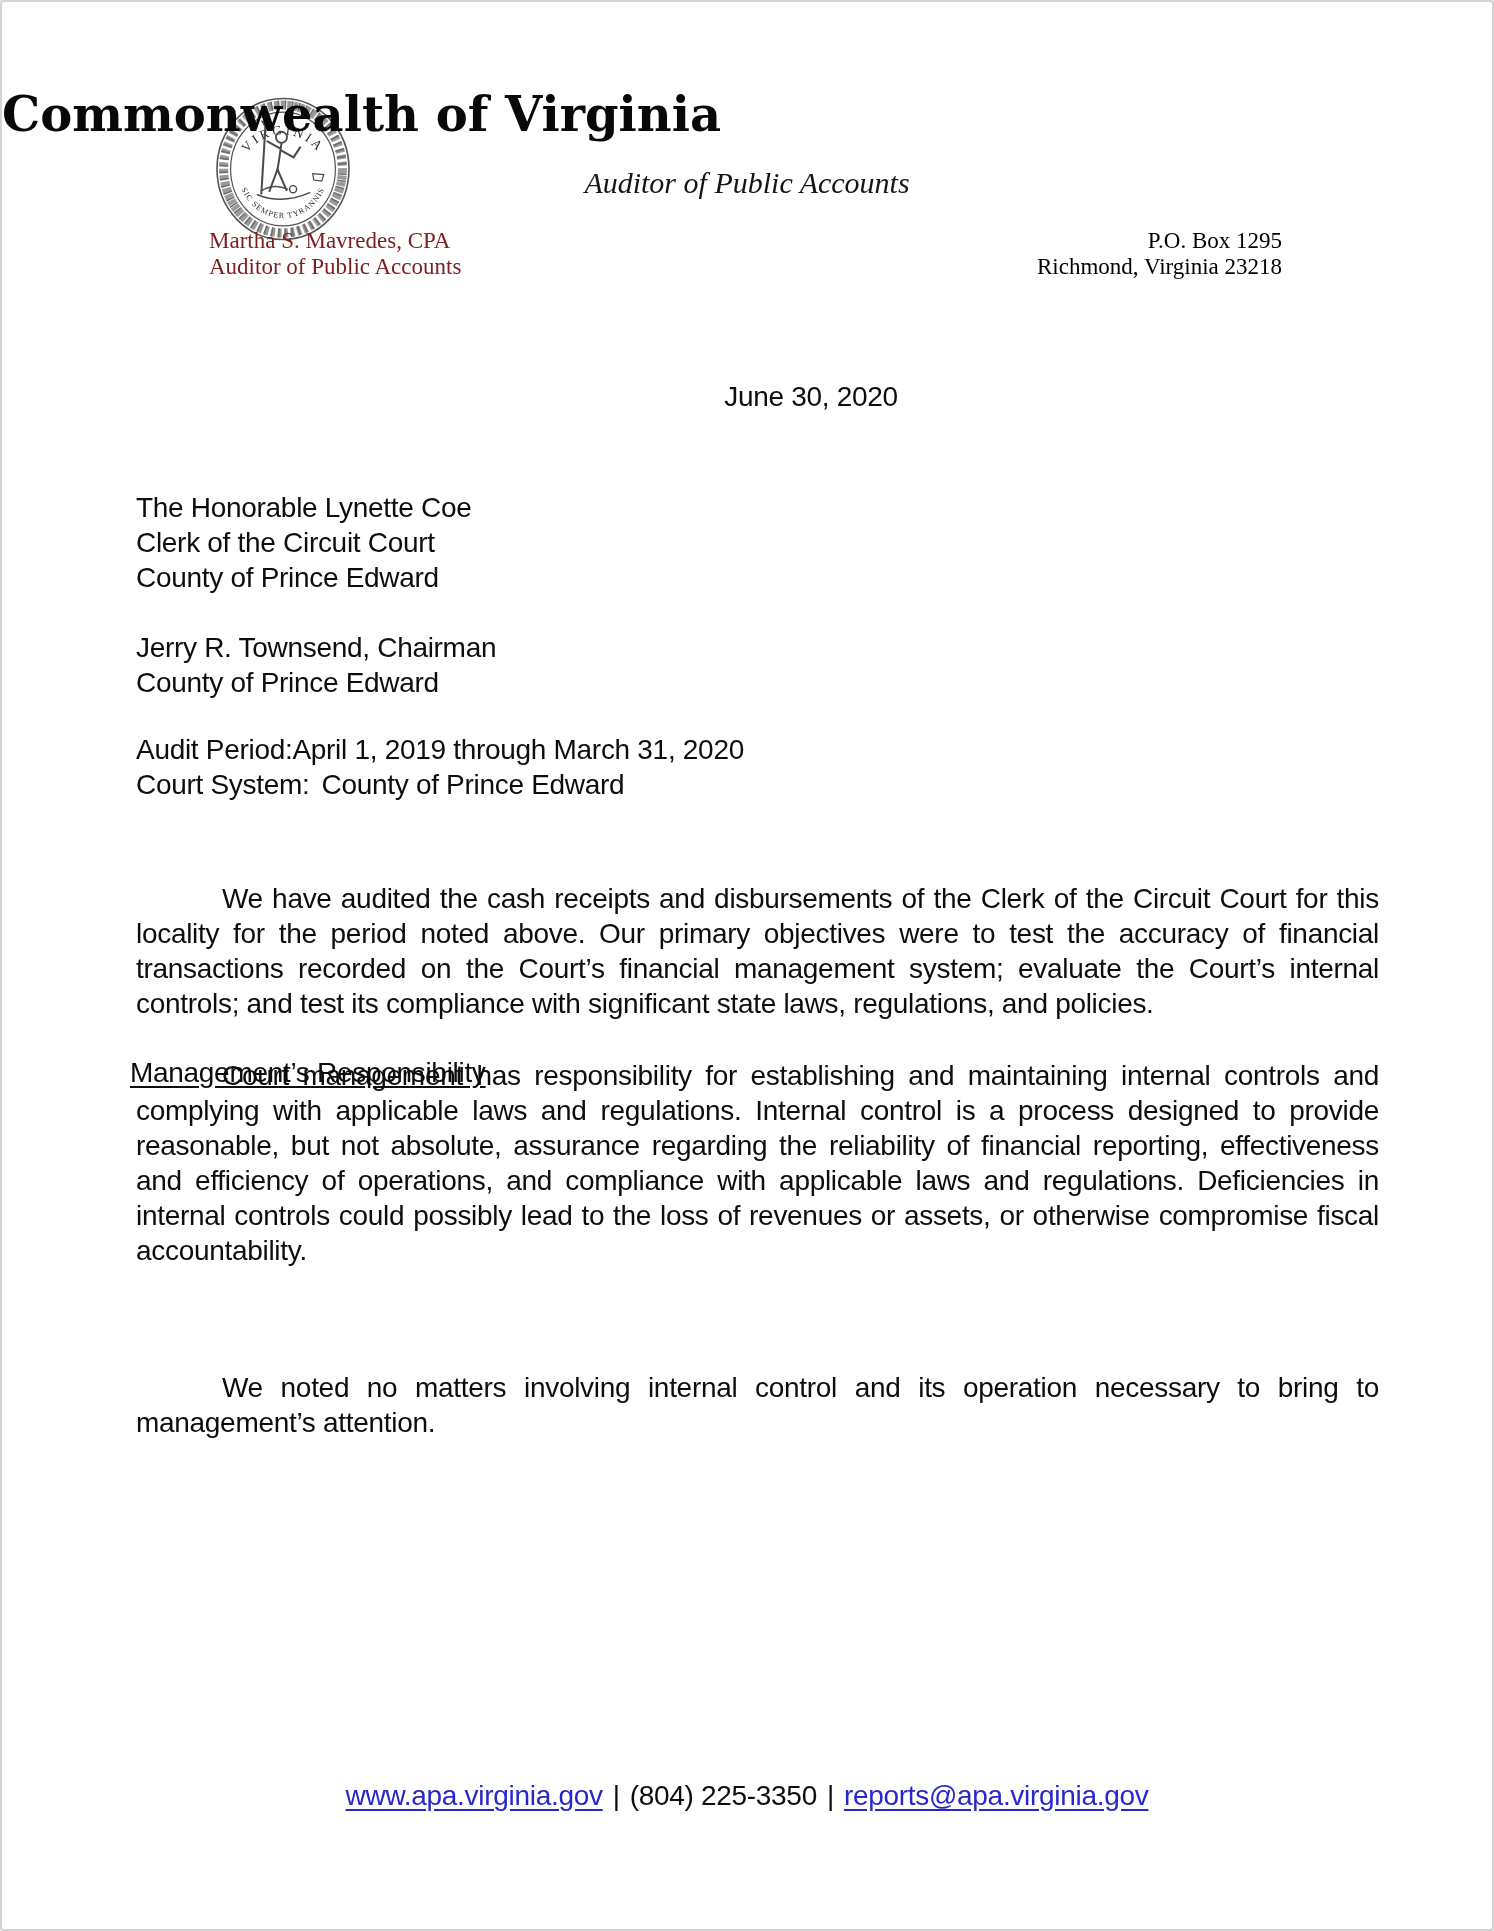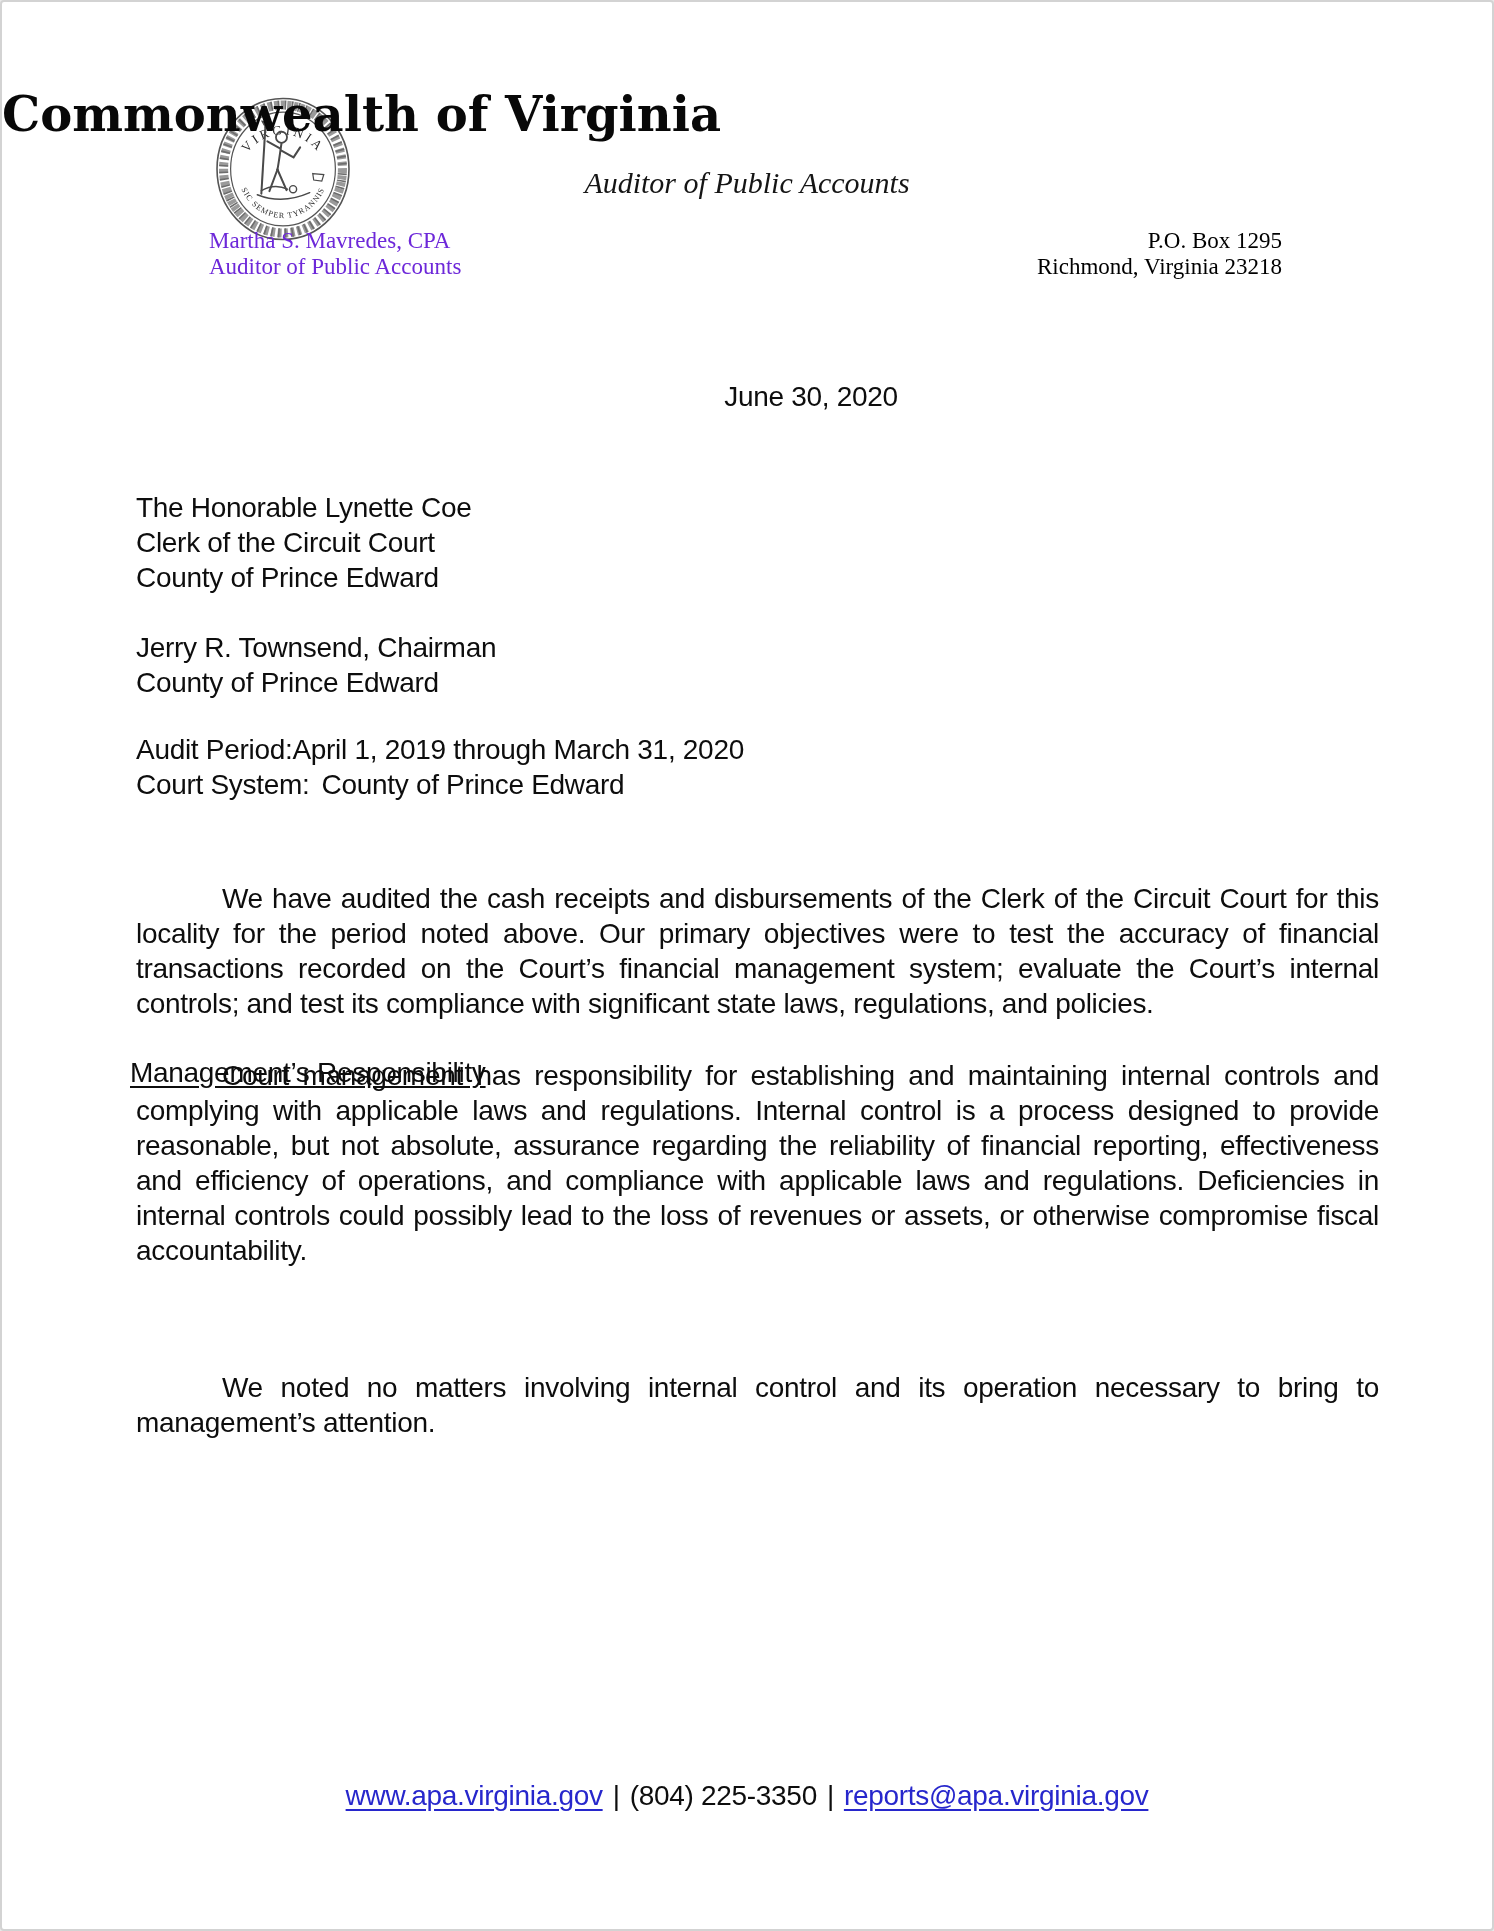--- a/index.html
+++ b/index.html
@@ -33,21 +33,21 @@
     text-align:center;
     font-family:"Liberation Serif", serif;
     font-style:italic;
     font-size:30px;
     color:#151515;
   }
   .left-contact {
     position:absolute; left:207px; top:226px;
     font-family:"Liberation Serif", serif;
     font-size:23px; line-height:26px;
-    color:#6d28d9;
+    color:#7f1d1d;
   }
   .right-contact {
     position:absolute; right:210px; top:226px;
     text-align:right;
     font-family:"Liberation Serif", serif;
     font-size:23px; line-height:26px;
     color:#000000;
   }
   
   .body-text {

